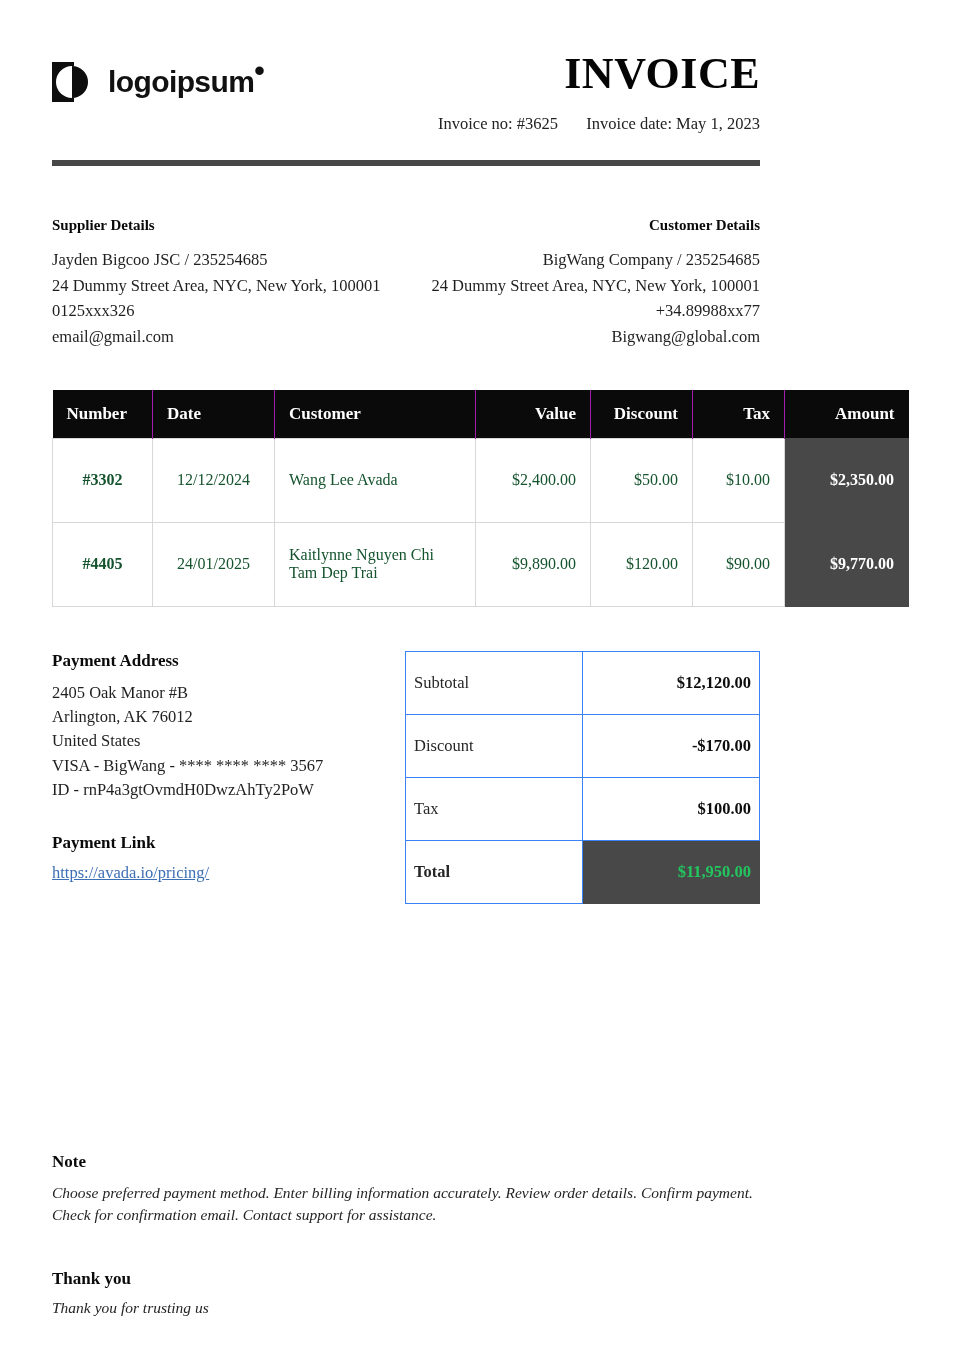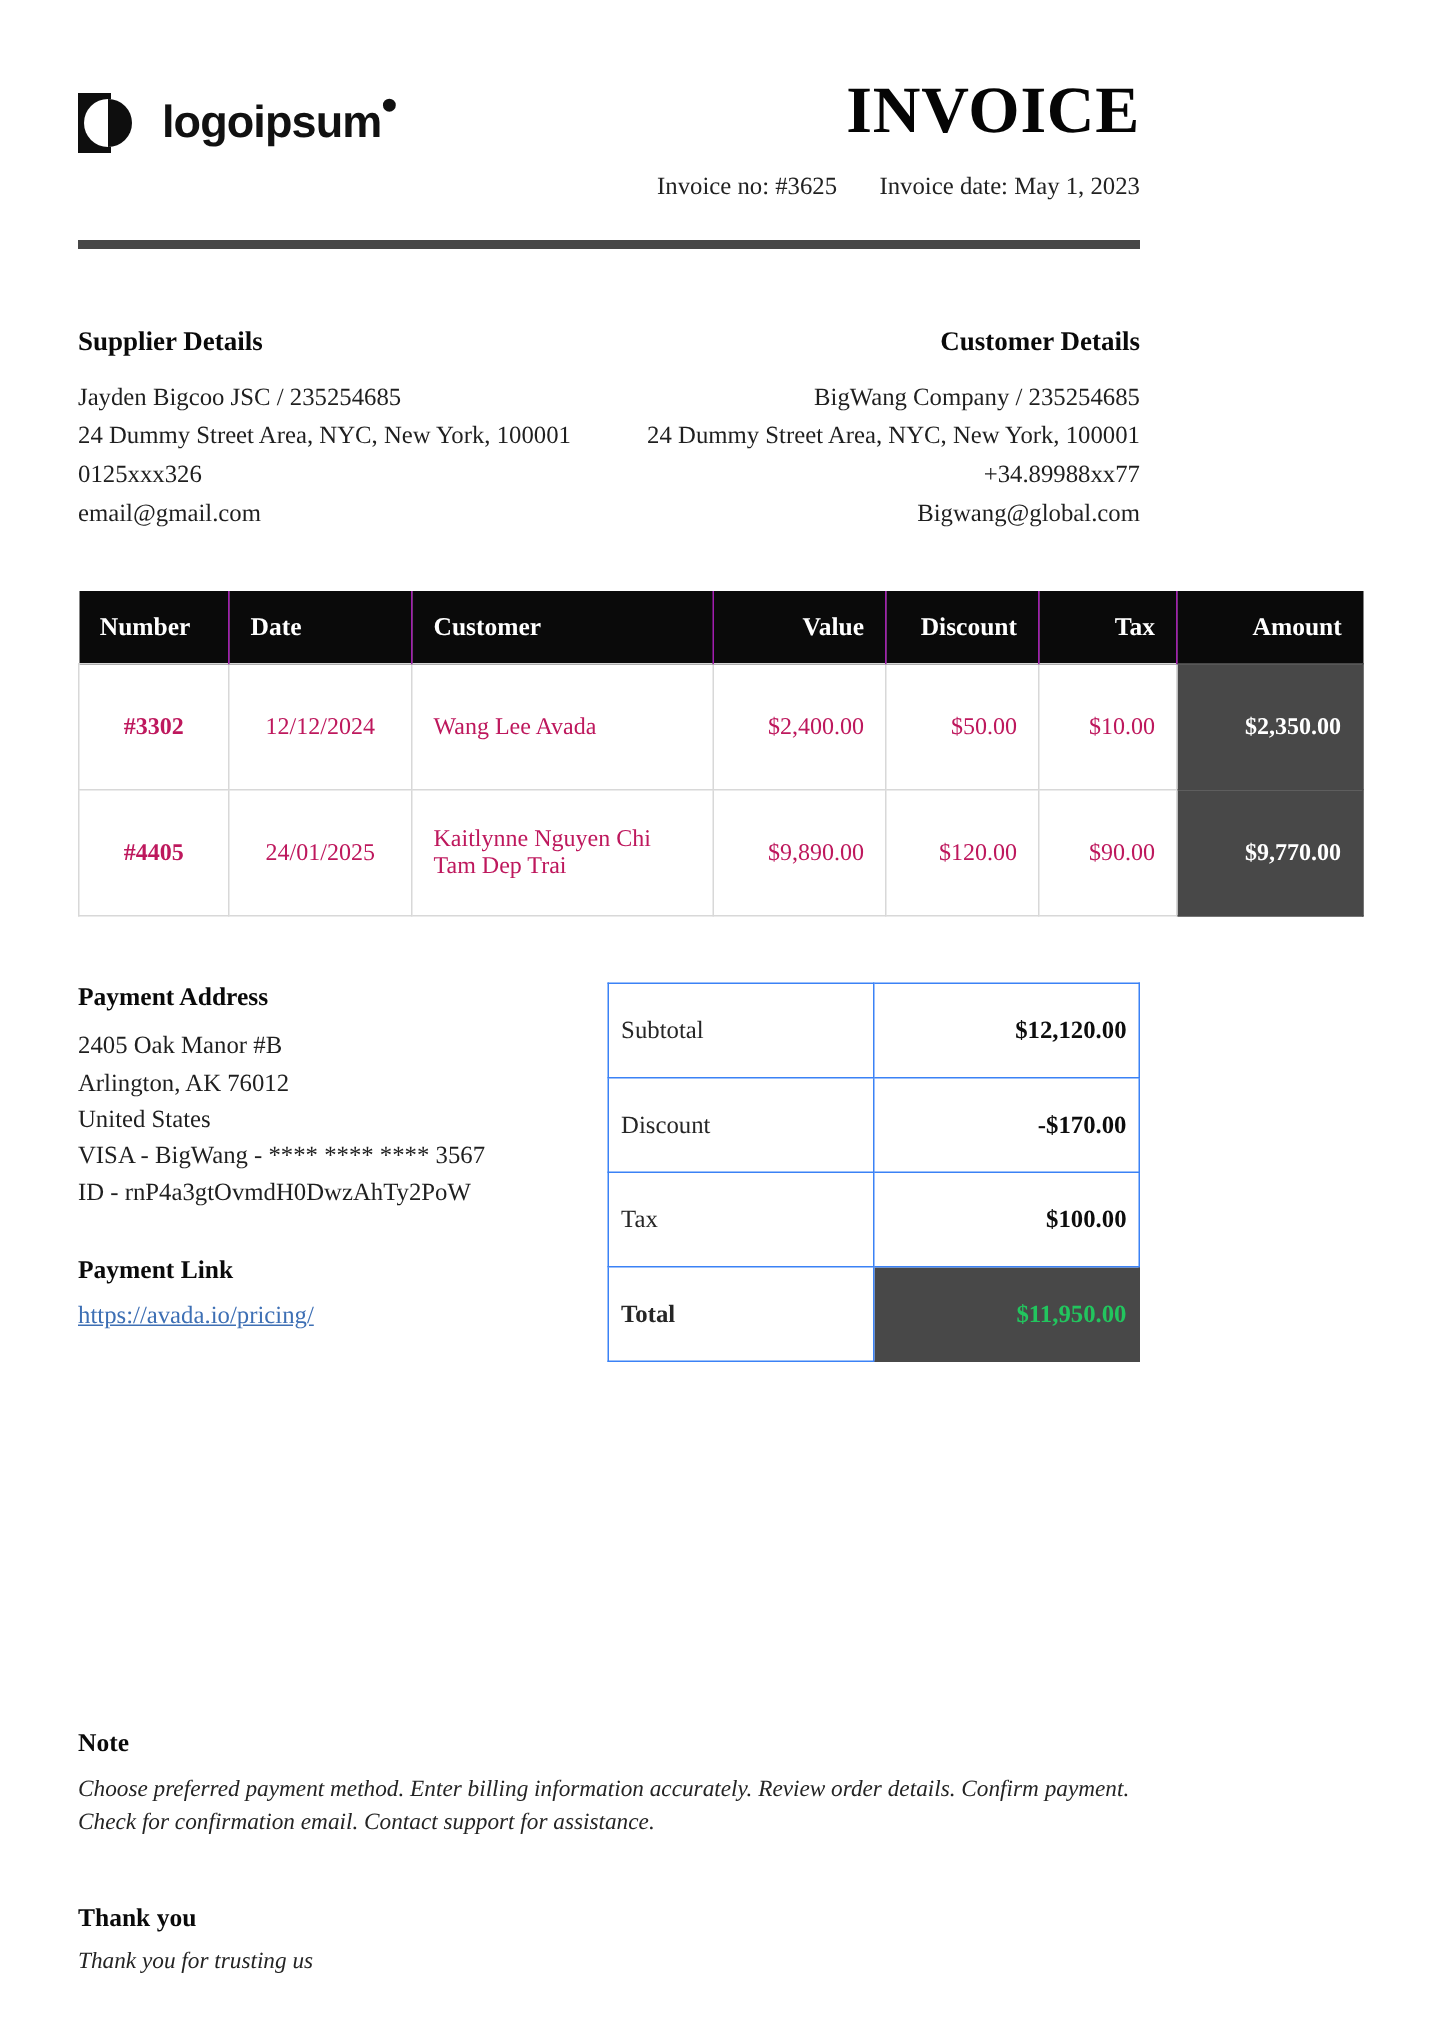--- a/index.html
+++ b/index.html
@@ -120,21 +120,21 @@
     margin-top: 48px;
   }
   .party {
     font-size: 16.5px;
     line-height: 1.55;
     color: #1f1f1f;
   }
   .party.right { text-align: right; }
   .party-title {
     font-weight: 700;
-    font-size: 18px;
+    font-size: 15px;
     margin-bottom: 10px;
     color: #0a0a0a;
   }
   .party-line { white-space: nowrap; }
 
   
   .items {
     margin-top: 40px;
     width: 100%;
     border-collapse: collapse;
@@ -148,21 +148,21 @@
     font-size: 17px;
     padding: 14px 14px;
     border-right: 1px solid #a21caf;
   }
   .items th:last-child { border-right: none; }
   .items th.l { text-align: left; }
   .items th.r { text-align: right; }
   .items td {
     border: 1px solid #d8d8d8;
     padding: 18px 14px;
-    color: #be185d;
+    color: #14532d;
     vertical-align: middle;
   }
   .items td.c { text-align: center; }
   .items td.l { text-align: left; }
   .items td.r { text-align: right; }
   .items td.num { font-weight: 700; text-align: center; }
   .items td.amount {
     background: #484848;
     color: #ffffff;
     font-weight: 700;

